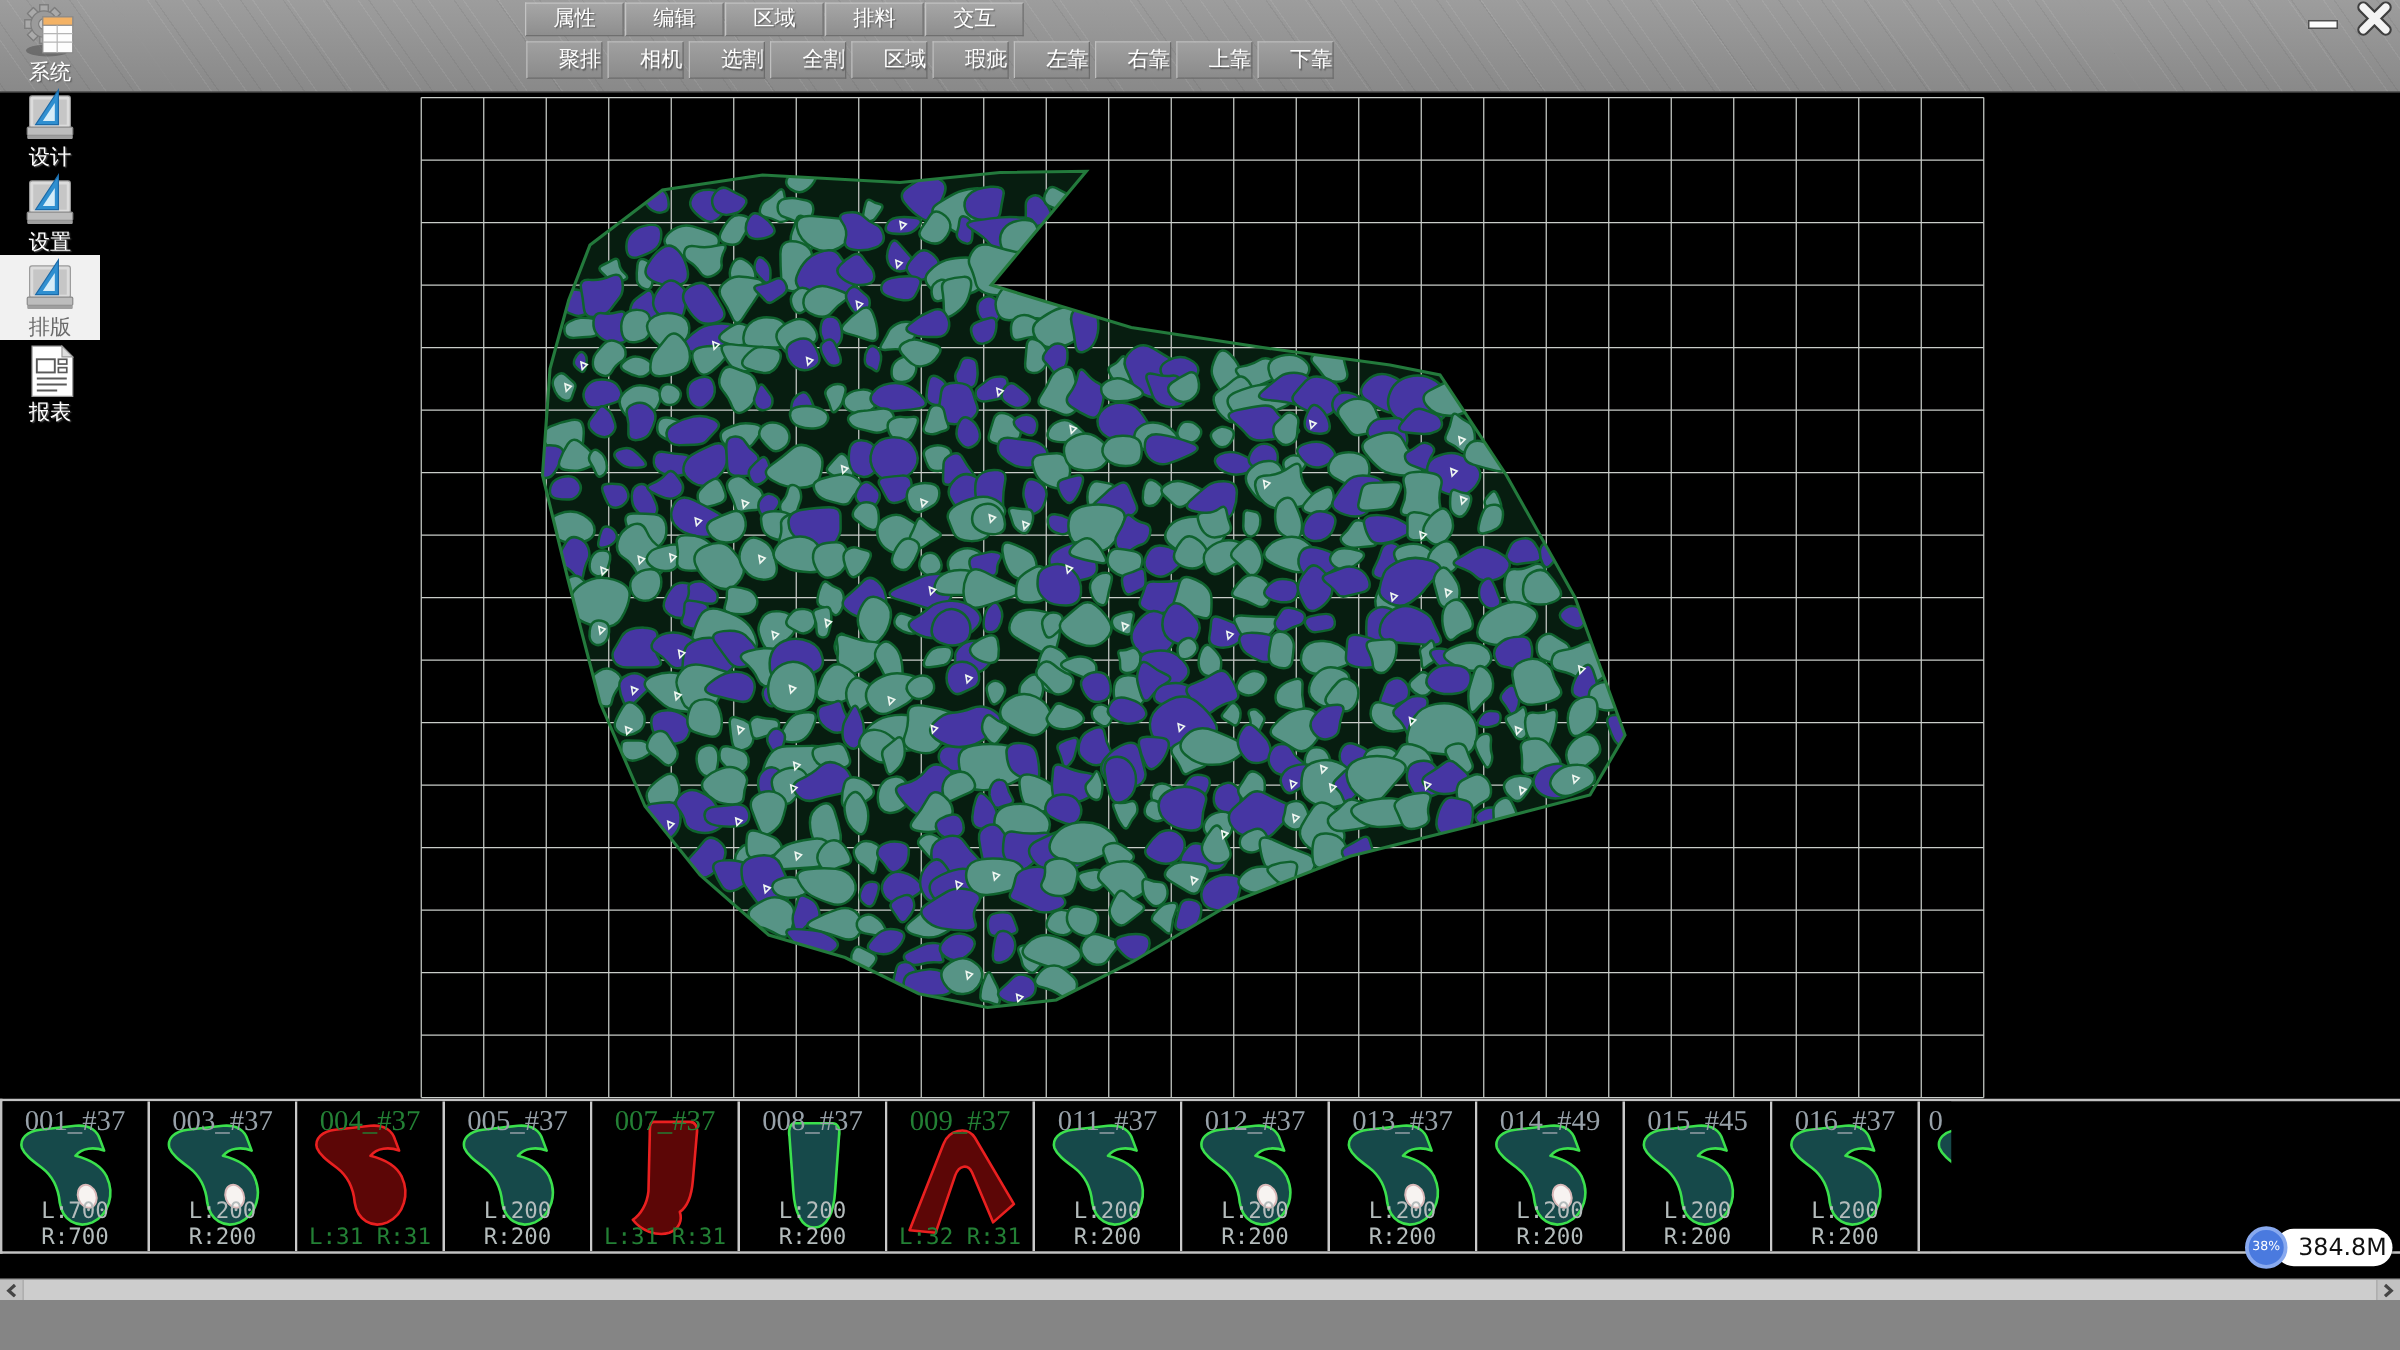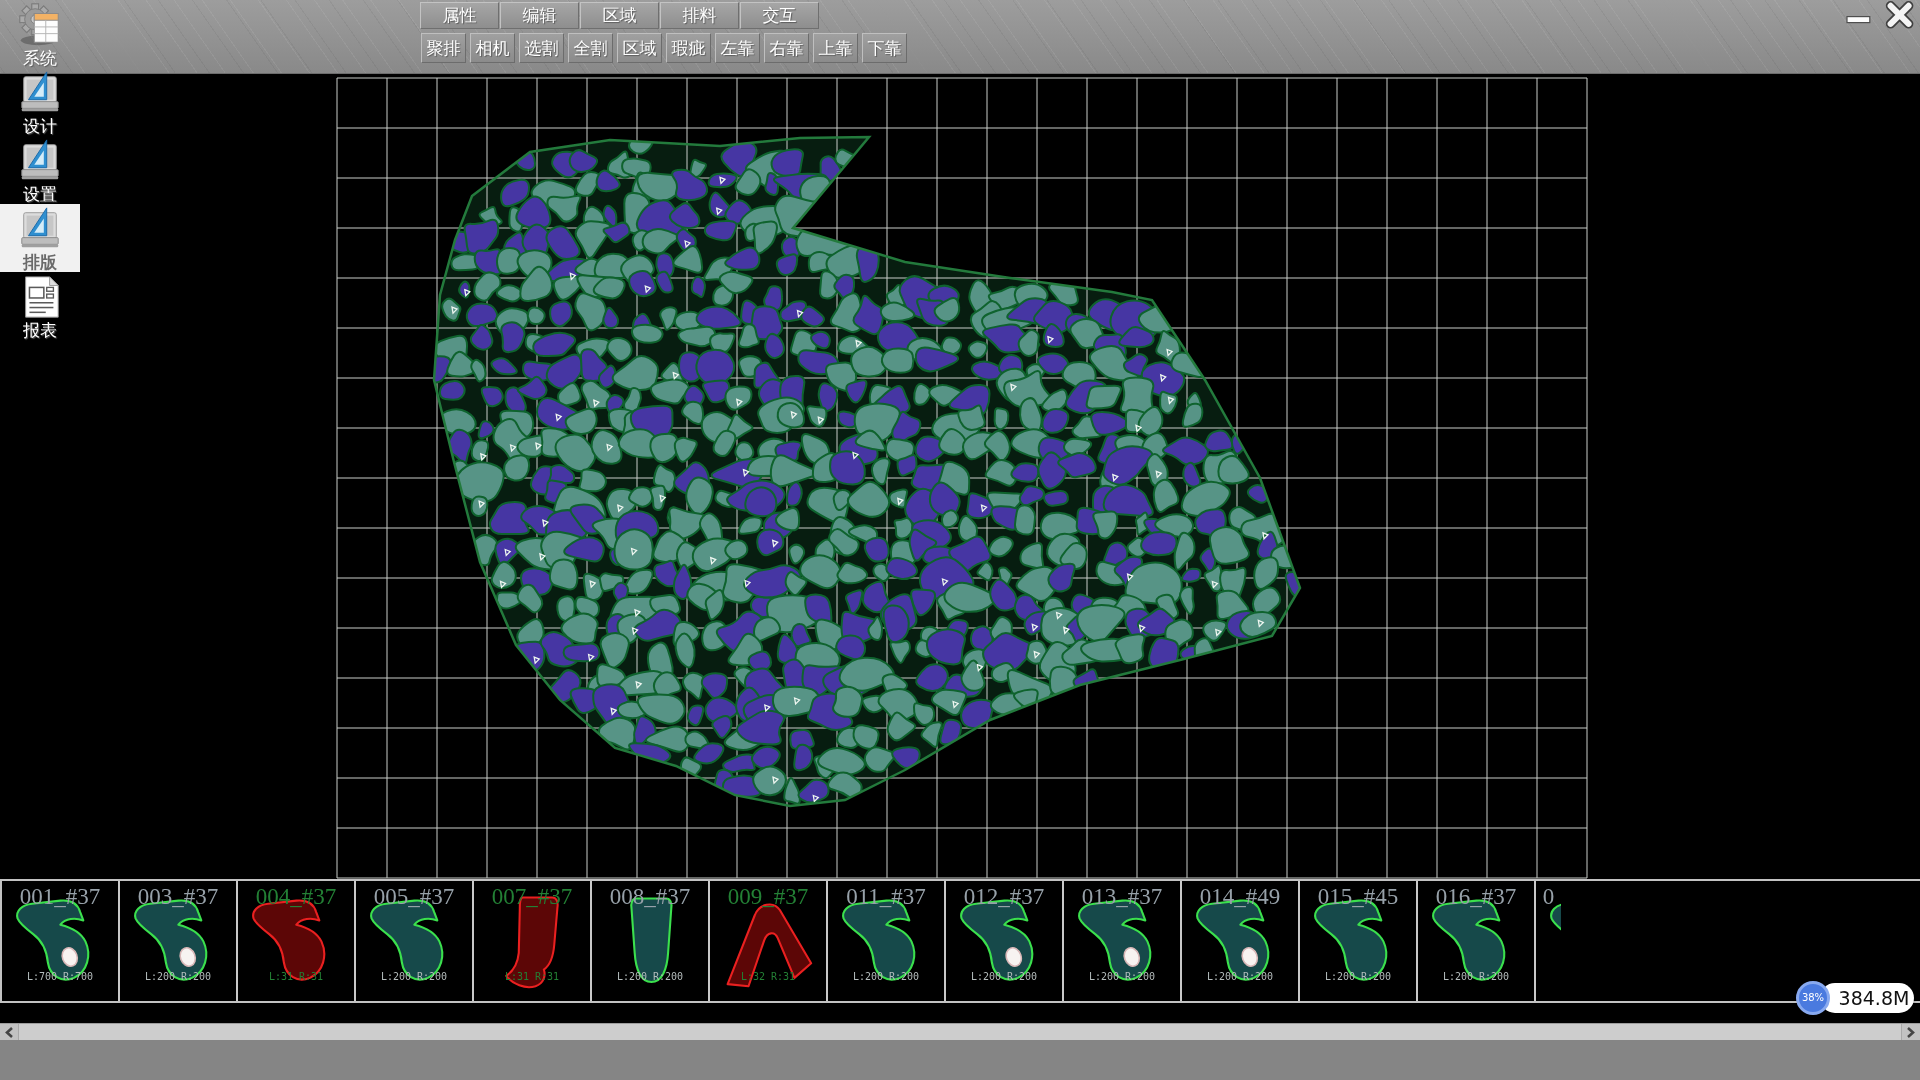--- a/index.html
+++ b/index.html
@@ -12,52 +12,52 @@
     border-bottom:1px solid #6c6c6c;z-index:30;}
   .toolbar .texture{position:absolute;inset:0;
     background:repeating-linear-gradient(55deg,rgba(255,255,255,.07) 0 1px,transparent 1px 23px),
                repeating-linear-gradient(55deg,rgba(0,0,0,.05) 3px 4px,transparent 4px 31px);}
   .apps{position:absolute;left:0;top:0;display:flex;height:73px;flex-direction:column;}
   .app-btn{width:80px;height:73px;box-sizing:border-box;display:flex;flex-direction:column;
     align-items:center;padding-top:2px;cursor:pointer;}
   .app-btn .icon{width:46px;height:46px;}
   .app-btn .icon svg{width:46px;height:46px;display:block;}
   .app-btn .lbl{font-size:17px;color:#fff;text-shadow:1px 1px 1px #5a5a5a;line-height:20px;}
-  .app-btn.selected{background:#f1f1f1;font-weight:bold;}
+  .app-btn.selected{background:#f1f1f1;}
   .app-btn.selected .lbl{color:#6a6a6a;text-shadow:none;}
 
   .menu-row1{position:absolute;left:420px;top:2px;display:flex;gap:1px;}
   .tab-btn{width:79px;height:27px;box-sizing:border-box;text-align:center;line-height:25px;
     color:#fff;font-size:17px;text-shadow:1px 1px 1px #5a5a5a;cursor:pointer;
     background:linear-gradient(#a6a6a6,#8e8e8e);
     border:1px solid;border-color:#c3c3c3 #6f6f6f #6f6f6f #c3c3c3;}
   .menu-row2{position:absolute;left:421px;top:33px;display:flex;gap:4px;}
-  .tool-btn{width:45px;height:30px;box-sizing:border-box;text-align:center;line-height:28px;
+  .tool-btn{width:61px;height:30px;box-sizing:border-box;text-align:right;line-height:28px;
     color:#fff;font-size:17px;text-shadow:1px 1px 1px #5a5a5a;cursor:pointer;
     background:linear-gradient(#a0a0a0,#8b8b8b);
     border:1px solid;border-color:#bfbfbf #6c6c6c #6c6c6c #bfbfbf;}
 
   .win-controls{position:absolute;right:3px;top:1px;display:flex;gap:4px;}
   .win-btn{width:36px;height:28px;display:flex;align-items:center;justify-content:center;cursor:pointer;}
 
   
   .canvas{position:absolute;top:73px;left:0;width:1920px;height:950px;background:#000;}
   .canvas svg{display:block;}
 
   
   .thumbstrip{position:absolute;top:879px;left:0;width:1920px;height:124px;box-sizing:border-box;
     background:#000;border-top:2px solid #c2c2c2;border-bottom:2px solid #c2c2c2;
     border-left:2px solid #c2c2c2;display:flex;overflow:hidden;z-index:10;}
   .thumb-cell{position:relative;flex:0 0 auto;width:116px;height:120px;
     border-right:2px solid #c9c9c9;box-sizing:content-box;background:#000;cursor:pointer;overflow:hidden;}
   .thumb-cell svg{position:absolute;inset:0;width:116px;height:120px;}
   .thumb-title{position:absolute;top:3px;left:0;width:100%;text-align:center;z-index:2;
     font-family:"Liberation Serif",serif;font-size:23px;letter-spacing:0px;}
-  .thumb-meta{position:absolute;bottom:19px;left:0;width:100%;text-align:center;z-index:2;
-    font-family:"DejaVu Sans Mono",monospace;font-size:10px;}
+  .thumb-meta{position:absolute;bottom:1px;left:0;width:100%;text-align:center;z-index:2;
+    font-family:"DejaVu Sans Mono",monospace;font-size:18px;}
   .thumb-cell.partial{width:25px;border-right:none;}
 
   
   .badge{position:absolute;left:1796px;top:981px;z-index:20;width:120px;height:36px;}
   .badge-pill{position:absolute;left:24px;top:2px;width:94px;height:30px;background:#fff;
     border-radius:15px;box-shadow:0 1px 3px rgba(0,0,0,.4);
     color:#111;font-size:19px;line-height:30px;text-align:center;padding-left:14px;box-sizing:border-box;}
   .badge-circle{position:absolute;left:0;top:0;width:34px;height:34px;border-radius:50%;
     background:#4a7adf;border:3px solid #88a9ef;box-sizing:border-box;
     color:#fff;font-size:10px;line-height:28px;text-align:center;}

